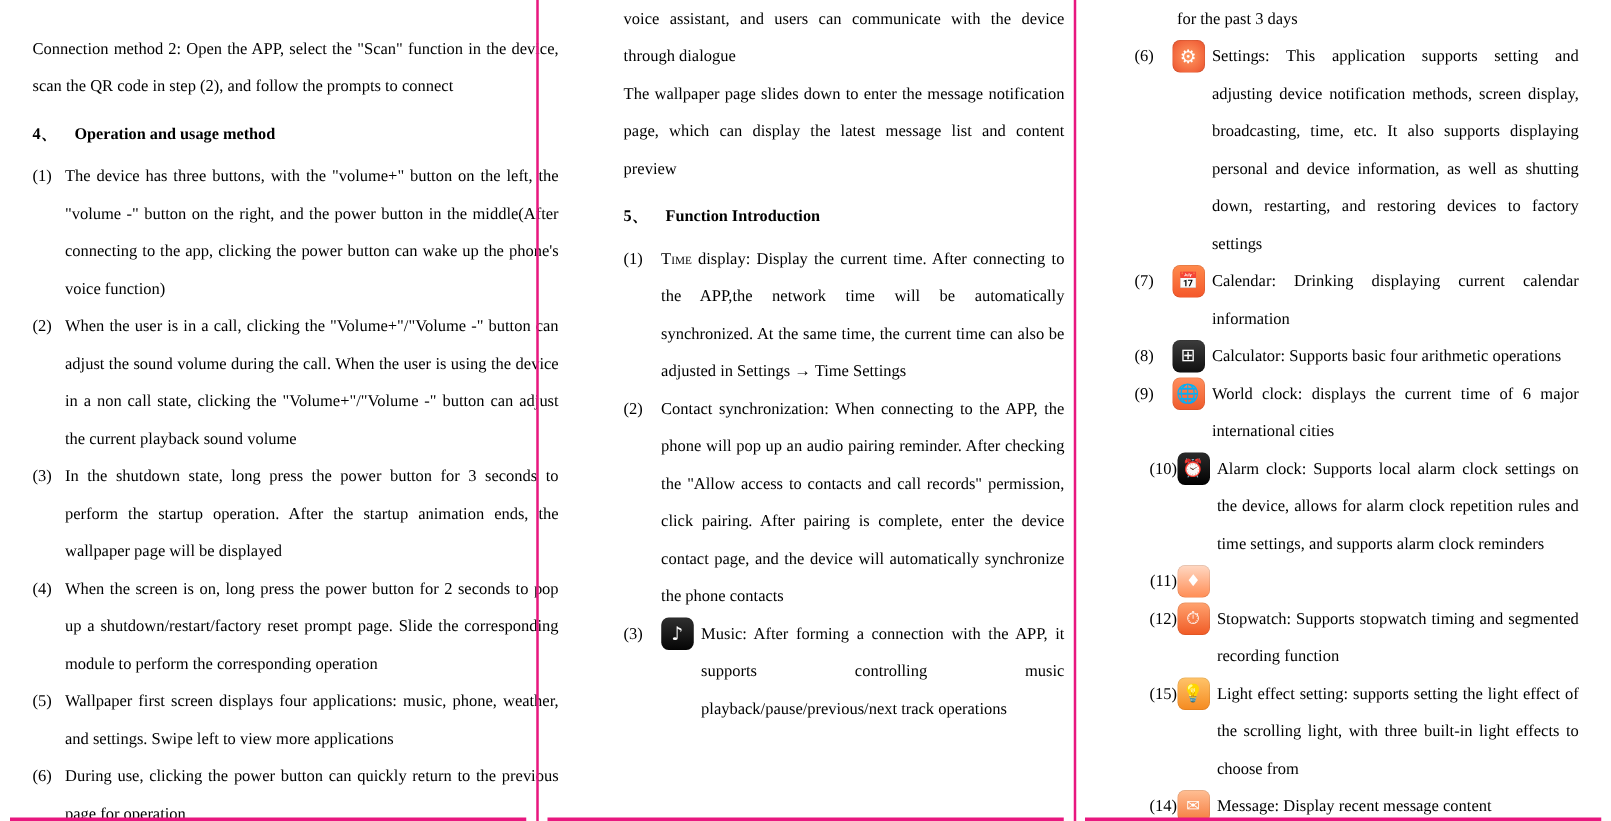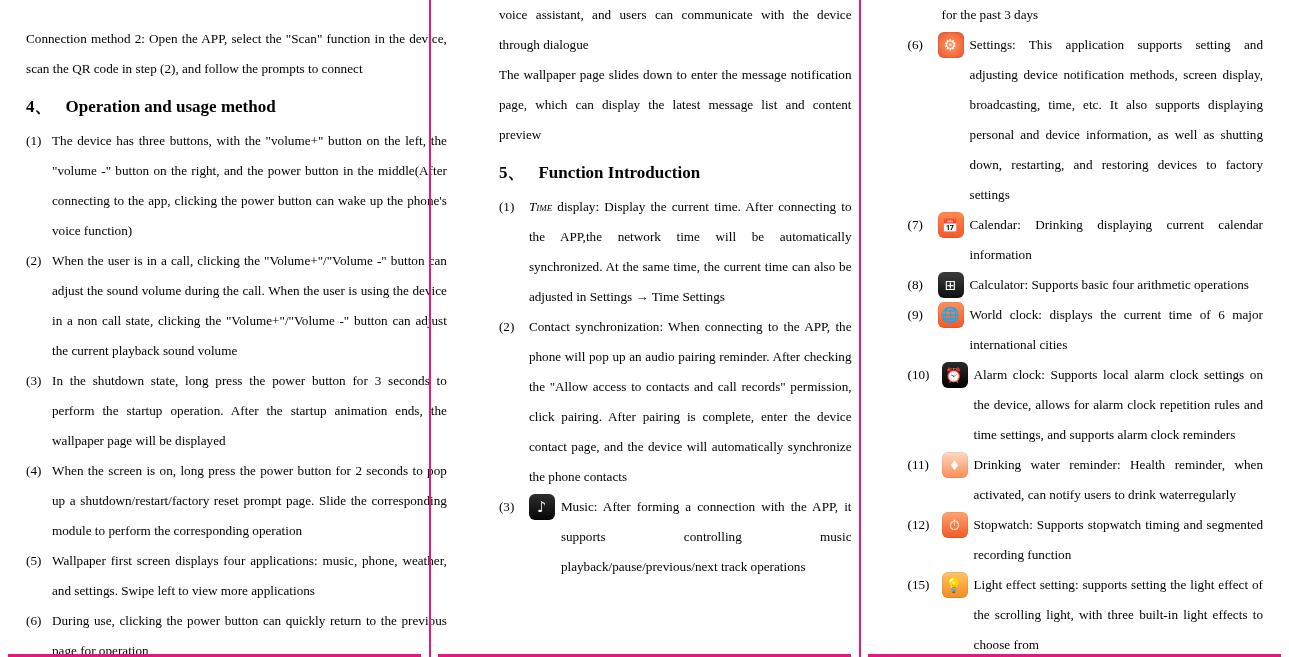--- a/index.html
+++ b/index.html
@@ -52,21 +52,21 @@
 
   p {
     margin: 0;
     font-size: 13.2px;
     line-height: 30px;
     text-align: justify;
     text-justify: inter-word;
   }
   h2 {
     margin: 6px 0 2px 0;
-    font-size: 17px;
+    font-size: 13px;
     font-weight: bold;
     line-height: 34px;
     font-family: "Liberation Serif", serif;
   }
   h2 .num { margin-right: 14px; }
   .hang {
     display: flex;
     font-size: 13.2px;
     line-height: 30px;
   }
@@ -85,37 +85,37 @@
     display: flex;
     align-items: flex-start;
     font-size: 13.2px;
     line-height: 30px;
   }
   .iconrow .marker {
     flex: 0 0 auto;
     width: 30px;
     text-align: left;
   }
-  .iconrow .marker.wide { width: 34px; }
+  .iconrow .marker.wide { width: 34px; text-align: right; }
   .iconrow .ico {
     flex: 0 0 auto;
     width: 26px;
     height: 26px;
     margin: 2px 6px 0 0;
     border-radius: 6px;
     position: relative;
     overflow: hidden;
     box-shadow: 0 0 0 0.5px rgba(0,0,0,0.12) inset;
   }
   .iconrow .body {
     flex: 1 1 auto;
     text-align: justify;
     text-justify: inter-word;
   }
-  .smallcaps { font-variant: small-caps; font-style: italic; }
+  .smallcaps { font-variant: small-caps; }
 
   
   .ico .glyph {
     position: absolute;
     inset: 0;
     display: flex;
     align-items: center;
     justify-content: center;
     font-family: "DejaVu Sans", sans-serif;
     font-size: 14px;
@@ -242,21 +242,20 @@
       <span class="ico ico-alarm">
           <span class="glyph">⏰</span>
         </span>
       <span class="body">Alarm clock: Supports local alarm clock settings on the device, allows for alarm clock repetition rules and time settings, and supports alarm clock reminders</span>
     </div>
     <div class="iconrow">
       <span class="marker wide">(11)</span>
       <span class="ico ico-water">
           <span class="glyph">♦</span>
         </span>
-      <span class="body">Drinking water reminder: Health reminder, when activated, can notify users to drink waterregularly</span>
     </div>
     <div class="iconrow">
       <span class="marker wide">(12)</span>
       <span class="ico ico-stopwatch">
           <span class="glyph">⏱</span>
         </span>
       <span class="body">Stopwatch: Supports stopwatch timing and segmented recording function</span>
     </div>
     <div class="iconrow">
       <span class="marker wide">(15)</span>

